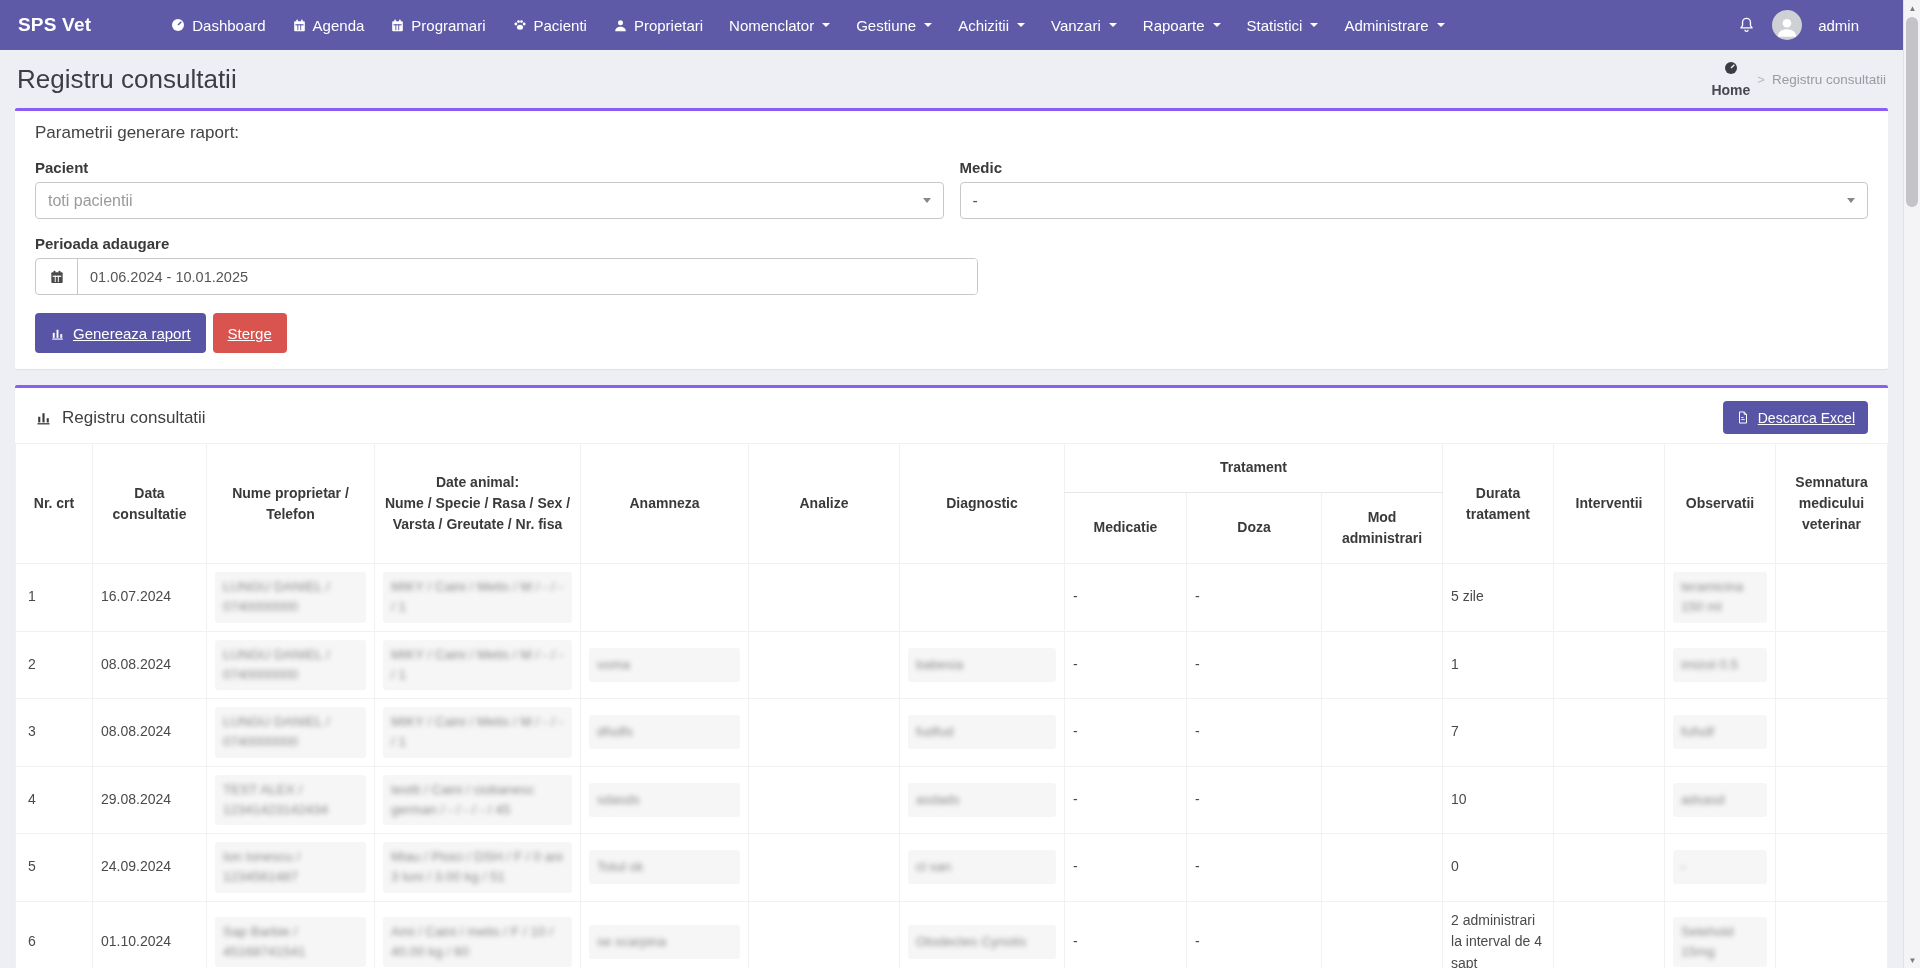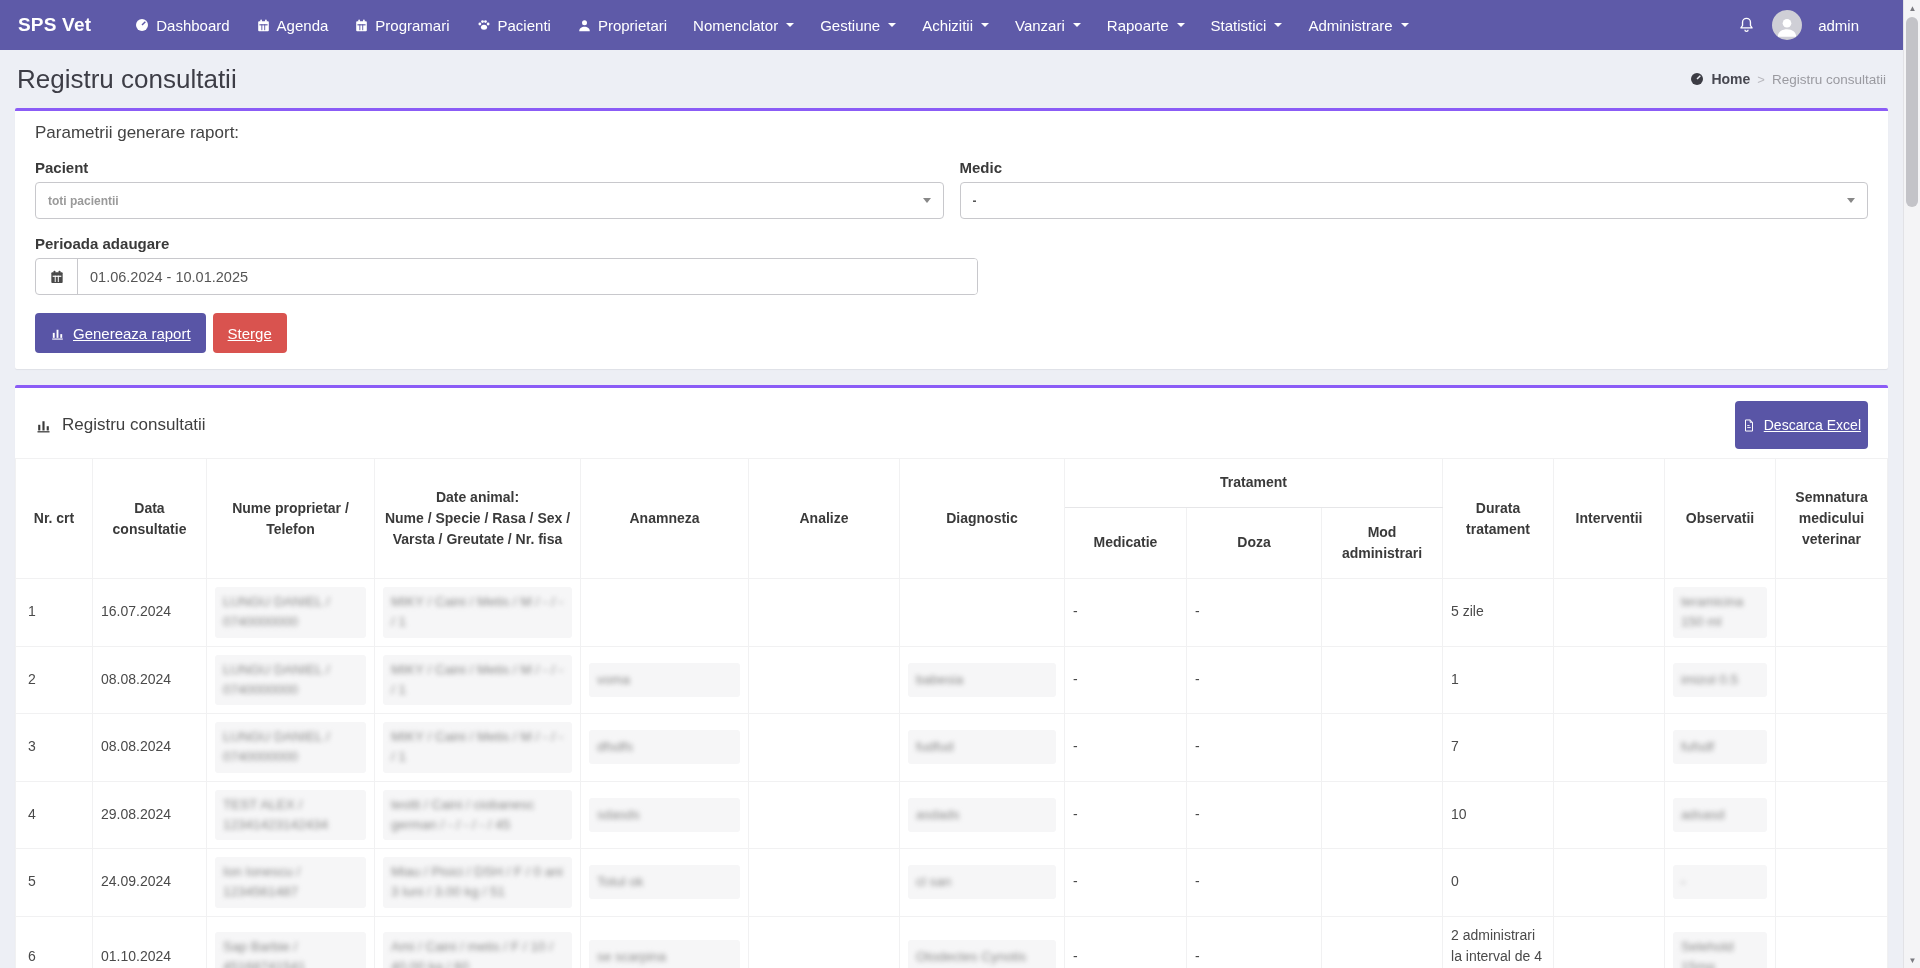--- a/index.html
+++ b/index.html
@@ -8,67 +8,67 @@
 
   
   .scrollbar { position:fixed; top:0; right:0; width:17px; height:968px; background:#f4f4f6; border-left:1px solid #e2e2e6; z-index:50; }
   .scrollbar .arrow { width:17px; height:16px; display:flex; align-items:center; justify-content:center; color:#7a7a80; font-size:8px; }
   .scrollbar .thumb { position:absolute; top:17px; left:2px; width:12px; height:190px; background:#c3c3c8; border-radius:6px; }
   .scrollbar .arrow.down { position:absolute; bottom:0; }
 
   .app { width:1903px; }
 
   
-  .navbar { height:50px; background:#5e5aa8; display:flex; align-items:center; padding:8px 18px; color:#fff; }
+  .navbar { height:50px; background:#5e5aa8; display:flex; align-items:center; padding:8px 18px; color:#fff;gap:36px; }
   .brand { font-size:19px; font-weight:bold; letter-spacing:.2px; margin-right:30px; white-space:nowrap; }
   .nav-items { display:flex; align-items:center; height:100%; }
   .nav-item { display:flex; align-items:center; gap:6px; padding:0 13px; height:100%; color:#fff; font-size:15px; cursor:pointer; white-space:nowrap; }
   .nav-item svg { display:block; }
   .caret { width:0; height:0; border-left:4px solid transparent; border-right:4px solid transparent; border-top:4px solid #fff; margin-left:2px; }
   .nav-right { margin-left:auto; display:flex; align-items:center; gap:16px; padding-right:26px; }
   .bell { color:#fff; display:flex; cursor:pointer; }
   .avatar { width:30px; height:30px; border-radius:50%; background:#cfcfd6; display:flex; align-items:center; justify-content:center; overflow:hidden; cursor:pointer; }
   .avatar svg { margin-top:4px; }
   .username { font-size:15px; }
 
   
   .page-header { display:flex; align-items:center; justify-content:space-between; height:58px; padding:0 17px; }
   .page-title { font-size:26px; font-weight:400; color:#3d3d46; }
   .breadcrumb { display:flex; align-items:center; gap:7px; font-size:14px; color:#9a9aa0; }
-  .breadcrumb .home { display:flex; align-items:center; gap:6px; color:#474750; font-weight:600; cursor:pointer; }
+  .breadcrumb .home { display:flex; align-items:center; gap:6px; color:#474750; font-weight:600; cursor:pointer;flex-direction:column; }
   .breadcrumb .sep { color:#b8b8be; font-size:13px; }
   .breadcrumb .current { color:#9a9aa0; font-size:13.5px; }
 
   
   .panel { background:#fff; border-top:3px solid #8b5cf6; border-radius:2px; margin:0 15px; box-shadow:0 1px 1px rgba(0,0,0,.06); }
   .filters-panel { padding:12px 20px 16px; }
   .filters-heading { font-size:17px; color:#434343; }
 
   .filter-grid { display:grid; grid-template-columns:1fr 1fr; column-gap:16px; }
   .field-label { font-size:15px; font-weight:bold; color:#3a3a3a; margin-top:16px; }
   .selectbox { margin-top:6px; height:37px; border:1px solid #c8c8cc; border-radius:4px; background:#fff; display:flex; align-items:center; padding:0 12px; cursor:pointer; position:relative; }
-  .selectbox .value { font-size:12px; color:#9a9a9a;font-weight:bold; }
+  .selectbox .value { font-size:16px; color:#9a9a9a; }
   .selectbox .value.dark { color:#555; }
   .selectbox .sel-caret { position:absolute; right:12px; width:0; height:0; border-left:4px solid transparent; border-right:4px solid transparent; border-top:5px solid #888; }
 
   .input-group { margin-top:6px; display:flex; width:943px; max-width:100%; height:37px; border:1px solid #c8c8cc; border-radius:4px; overflow:hidden; background:#fff; }
   .input-addon { width:42px; display:flex; align-items:center; justify-content:center; border-right:1px solid #c8c8cc; color:#4a4a4a; cursor:pointer; }
   .date-input { flex:1; border:none; outline:none; font-family:inherit; font-size:14.5px; color:#555; padding:0 12px; background:#fff; }
 
   .button-row { margin-top:18px; display:flex; gap:7px; }
   .btn { display:inline-flex; align-items:center; gap:8px; border:none; border-radius:4px; font-family:inherit; font-size:15px; color:#fff; padding:0 15px; height:40px; cursor:pointer;text-decoration:underline; }
   .btn-primary { background:#5955a6; }
   .btn-danger { background:#d9534f; }
 
   
   .report-panel { margin-top:16px; padding:0; }
   .report-head { display:flex; align-items:center; justify-content:space-between; padding:13px 20px 9px 20px; }
   .report-title { display:flex; align-items:center; gap:10px; font-size:17px; color:#3f3f3f; }
   .report-title svg { color:#3a3a3a; }
-  .btn-download { height:48px; font-size:14px; padding:0 7px; }
+  .btn-download { height:33px; font-size:14px; padding:0 13px; }
 
   
   table { width:100%; border-collapse:collapse; table-layout:fixed; }
   th, td { border:1px solid #f1f1f2; font-size:14px; }
   th { font-weight:bold; color:#3a3a3a; text-align:center; padding:6px 8px; line-height:1.5; background:#fff; }
   thead tr.sub th { height:70px; }
   thead th.rspan { height:120px; }
   th.group { height:48px; border-bottom:1px solid #e6e6e8; }
   td { color:#4a4a4a; padding:8px 8px; height:57px; vertical-align:middle; line-height:1.55; text-align:left; }
   td.c-nr { padding-left:12px; }

